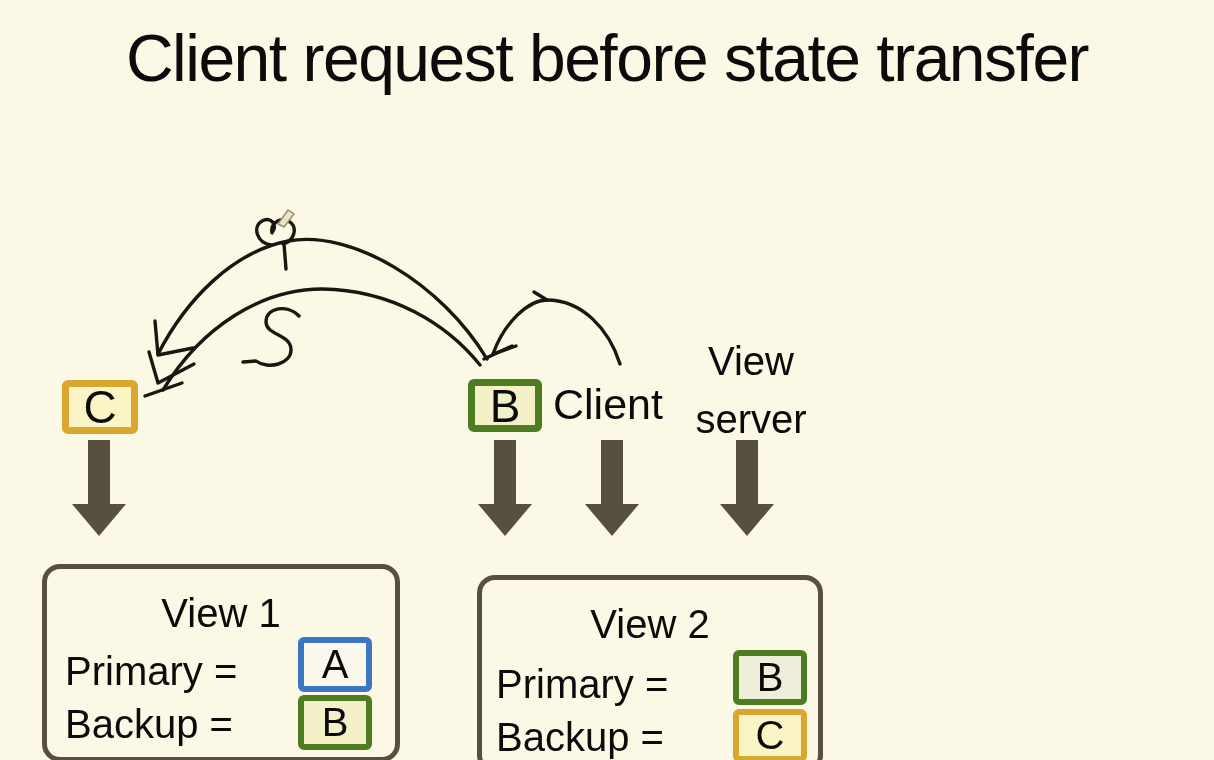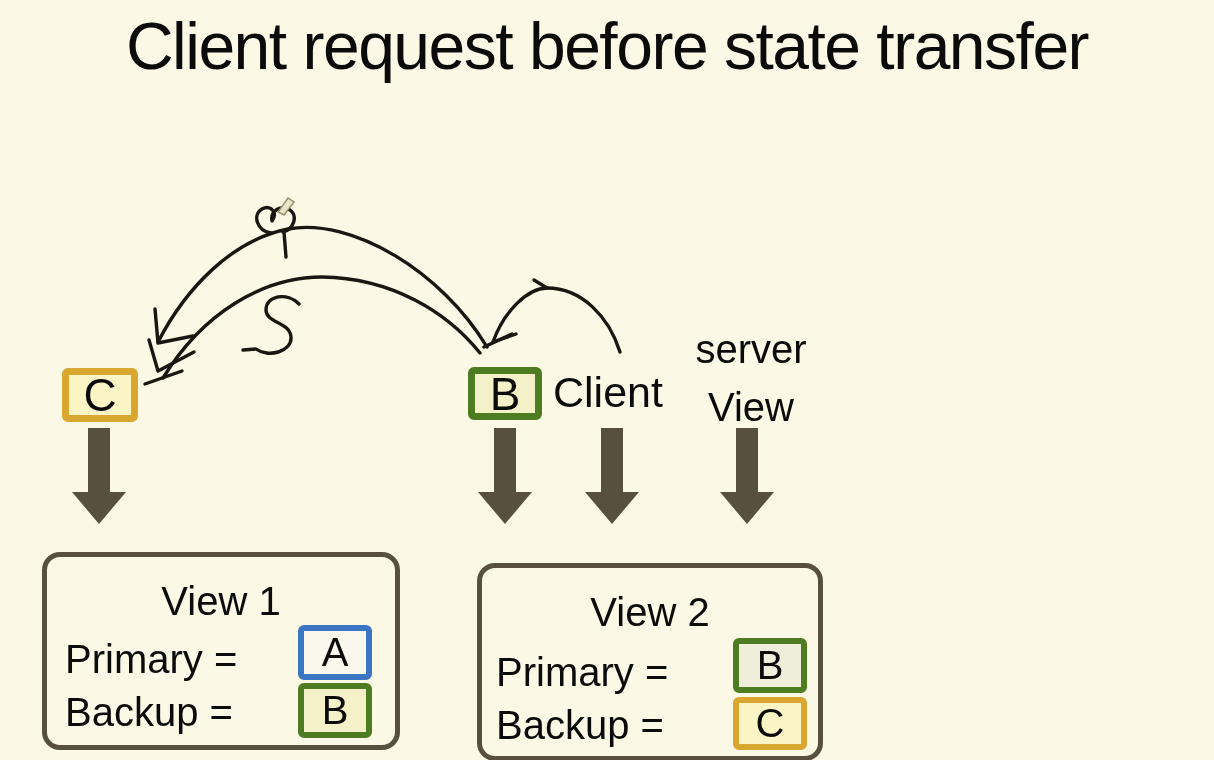--- a/index.html
+++ b/index.html
@@ -1,18 +1,18 @@
 <!DOCTYPE html>
 <html style="--bg: #FBF9E5; --text: #0B0B0B; --ink: #1A1712; --arrow: #57503E; --frame: #57503E;"><head>
 <meta charset="utf-8">
 <style>
   html,body{margin:0;padding:0;}
   body{width:1214px;height:760px;position:relative;overflow:hidden;
        font-family:"Liberation Sans", sans-serif; background:var(--bg);}
-  .stage{position:absolute;inset:0;background:var(--bg);}
+  .stage{position:absolute;inset:0;background:var(--bg);margin-top:12px;}
 
   .title{position:absolute;top:6px;left:0;width:1214px;text-align:center;
          color:var(--text);font-size:66px;line-height:80px;letter-spacing:-1.5px;font-weight:400;}
 
   svg.overlay{position:absolute;left:0;top:0;width:1214px;height:760px;pointer-events:none;}
   .ink{fill:none;stroke:var(--ink);stroke-width:3.4;stroke-linecap:round;stroke-linejoin:round;}
   .solid{fill:var(--arrow);stroke:none;}
 
   .node{position:absolute;border:7px solid;border-radius:6px;
         display:flex;align-items:center;justify-content:center;
@@ -65,22 +65,22 @@
 
   <div class="node" style="left: 62px; top: 368px; width: 76px; height: 54px; border-color: rgb(217, 166, 48); background-color: rgb(251, 245, 198);">
     <span>C</span>
   </div>
   <div class="node" style="left: 468px; top: 367px; width: 74px; height: 53px; border-color: rgb(78, 124, 33); background-color: rgb(244, 241, 201);">
     <span>B</span>
   </div>
 
   <div class="lbl" style="left:553px;top:368px;font-size:43px;">Client</div>
   <div class="lbl" style="left:676px;top:320px;width:150px;text-align:center;font-size:40px;line-height:58px;">
+    <div>View</div>
     <div>server</div>
-    <div>View</div>
   </div>
 
   <div class="viewbox" style="left:42px;top:552px;width:358px;height:198px;">
     <div class="view-title">View 1</div>
     <div class="row-label" style="left:18px;top:80px;width:212px;">Primary =</div>
     <div class="letterbox" style="left: 251px; top: 68px; border-color: rgb(59, 118, 196); background-color: rgb(250, 248, 236);">
       <span>A</span>
     </div>
     <div class="row-label" style="left:18px;top:133px;width:212px;">Backup =</div>
     <div class="letterbox" style="left: 251px; top: 126px; border-color: rgb(78, 124, 33); background-color: rgb(244, 241, 201);">

